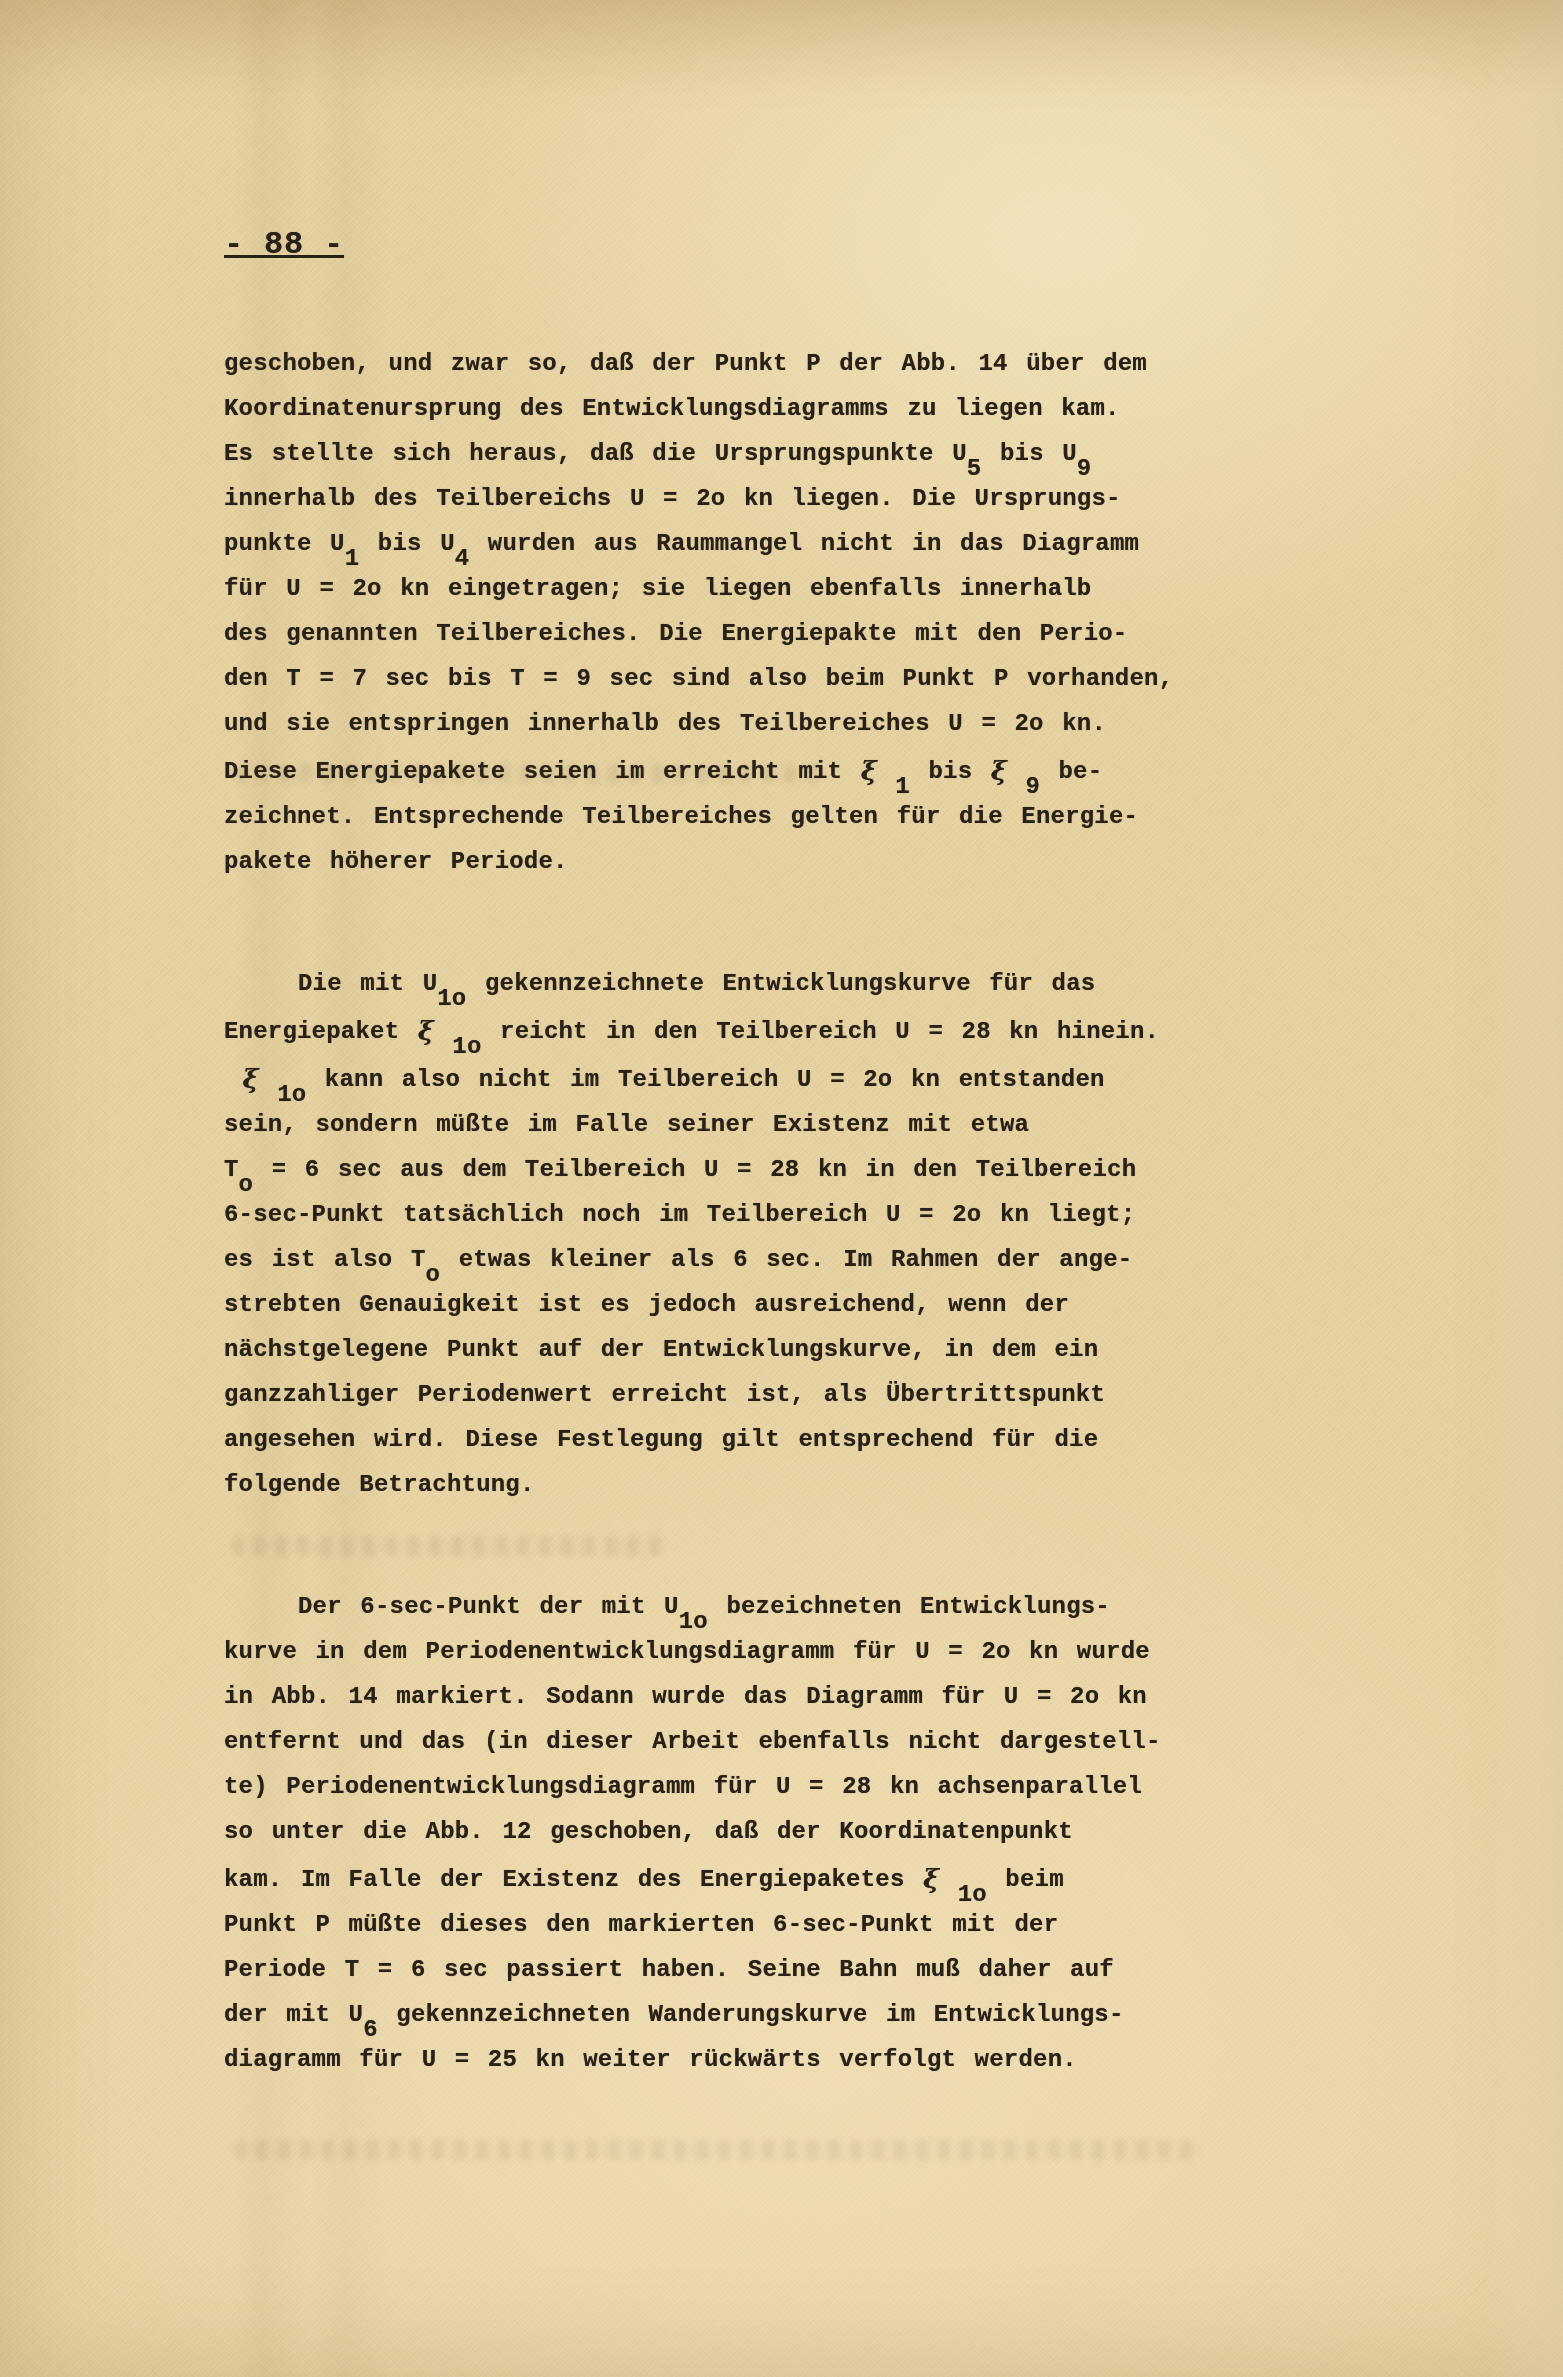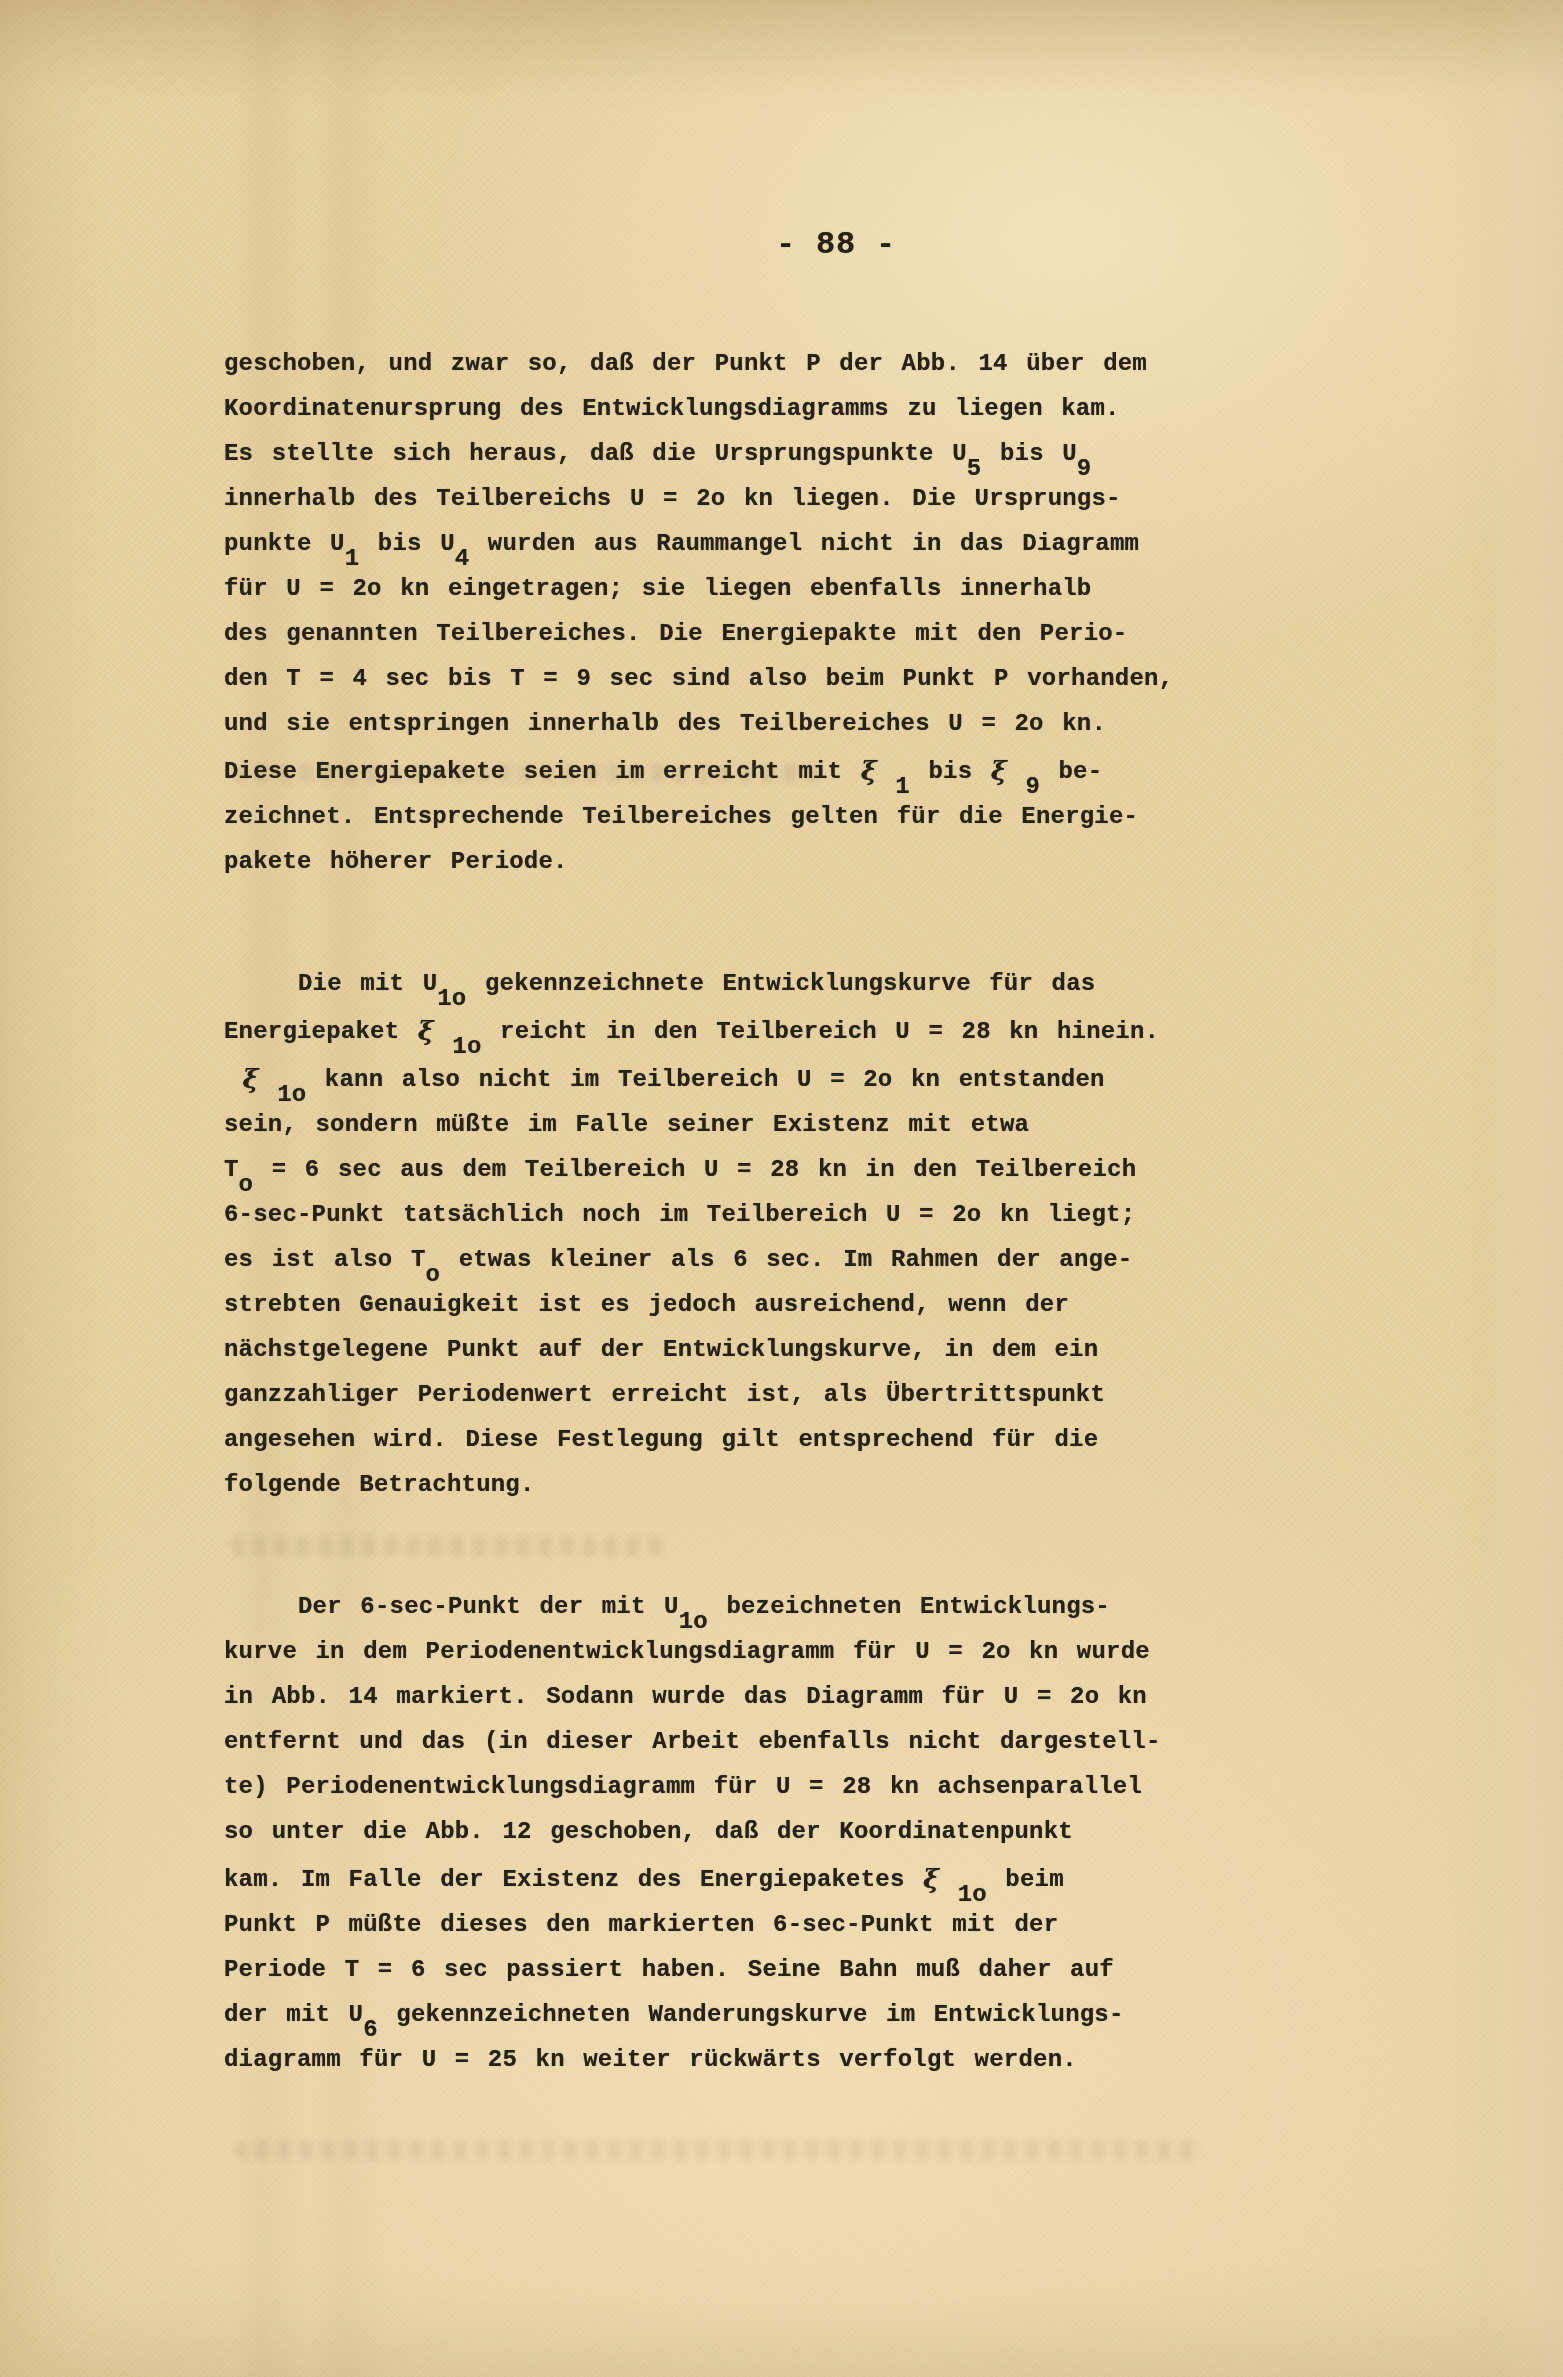--- a/index.html
+++ b/index.html
@@ -26,24 +26,24 @@
       
       repeating-linear-gradient(45deg, rgba(120,90,40,0.022) 0 1.6px, rgba(255,248,225,0.022) 1.6px 3.1px),
       repeating-linear-gradient(-45deg, rgba(110,80,35,0.018) 0 2.3px, rgba(255,248,225,0.018) 2.3px 4.7px);
     box-shadow: inset 0 0 109px rgba(120,85,35,0.22);
   }
   .page-number {
     position: absolute;
     top: 226px;
     left: 224px;
     width: 1224px;
-    text-align: center;
     font-size: 32px;
     letter-spacing: 0.8px;
     text-shadow: 0 0 0.8px rgba(35,28,18,0.6);
+    text-decoration: underline;
   }
   .text-block {
     position: absolute;
     left: 224px;
     top: 308px;
     width: 1282px;
     font-size: 24px;
     line-height: 45px;
     letter-spacing: 0.2px;
     word-spacing: 3.9px;
@@ -83,21 +83,21 @@
 
   <div class="text-block">
       <div class="paragraph">
         <div class="line"><span>geschoben, und zwar so, daß der Punkt P der Abb. 14 über dem</span></div>
         <div class="line"><span>Koordinatenursprung des Entwicklungsdiagramms zu liegen kam.</span></div>
         <div class="line"><span>Es stellte sich heraus, daß die Ursprungspunkte U</span><span class="subscript">5</span><span> bis U</span><span class="subscript">9</span></div>
         <div class="line"><span>innerhalb des Teilbereichs U = 2o kn liegen. Die Ursprungs-</span></div>
         <div class="line"><span>punkte U</span><span class="subscript">1</span><span> bis U</span><span class="subscript">4</span><span> wurden aus Raummangel nicht in das Diagramm</span></div>
         <div class="line"><span>für U = 2o kn eingetragen; sie liegen ebenfalls innerhalb</span></div>
         <div class="line"><span>des genannten Teilbereiches. Die Energiepakte mit den Perio-</span></div>
-        <div class="line"><span>den T = 4 sec bis T = 9 sec sind also beim Punkt P vorhanden,</span></div>
+        <div class="line"><span>den T = 7 sec bis T = 9 sec sind also beim Punkt P vorhanden,</span></div>
         <div class="line"><span>und sie entspringen innerhalb des Teilbereiches U = 2o kn.</span></div>
         <div class="line"><span>Diese Energiepakete seien im erreicht mit </span><span class="hand-symbol">ξ</span><span class="subscript"> 1</span><span> bis </span><span class="hand-symbol">ξ</span><span class="subscript"> 9</span><span> be-</span></div>
         <div class="line"><span>zeichnet. Entsprechende Teilbereiches gelten für die Energie-</span></div>
         <div class="line"><span>pakete höherer Periode.</span></div>
       </div>
       <div class="paragraph">
         <div class="line"><span>    Die mit U</span><span class="subscript">1o</span><span> gekennzeichnete Entwicklungskurve für das</span></div>
         <div class="line"><span>Energiepaket </span><span class="hand-symbol">ξ</span><span class="subscript"> 1o</span><span> reicht in den Teilbereich U = 28 kn hinein.</span></div>
         <div class="line"><span> </span><span class="hand-symbol">ξ</span><span class="subscript"> 1o</span><span> kann also nicht im Teilbereich U = 2o kn entstanden</span></div>
         <div class="line"><span>sein, sondern müßte im Falle seiner Existenz mit etwa</span></div>

